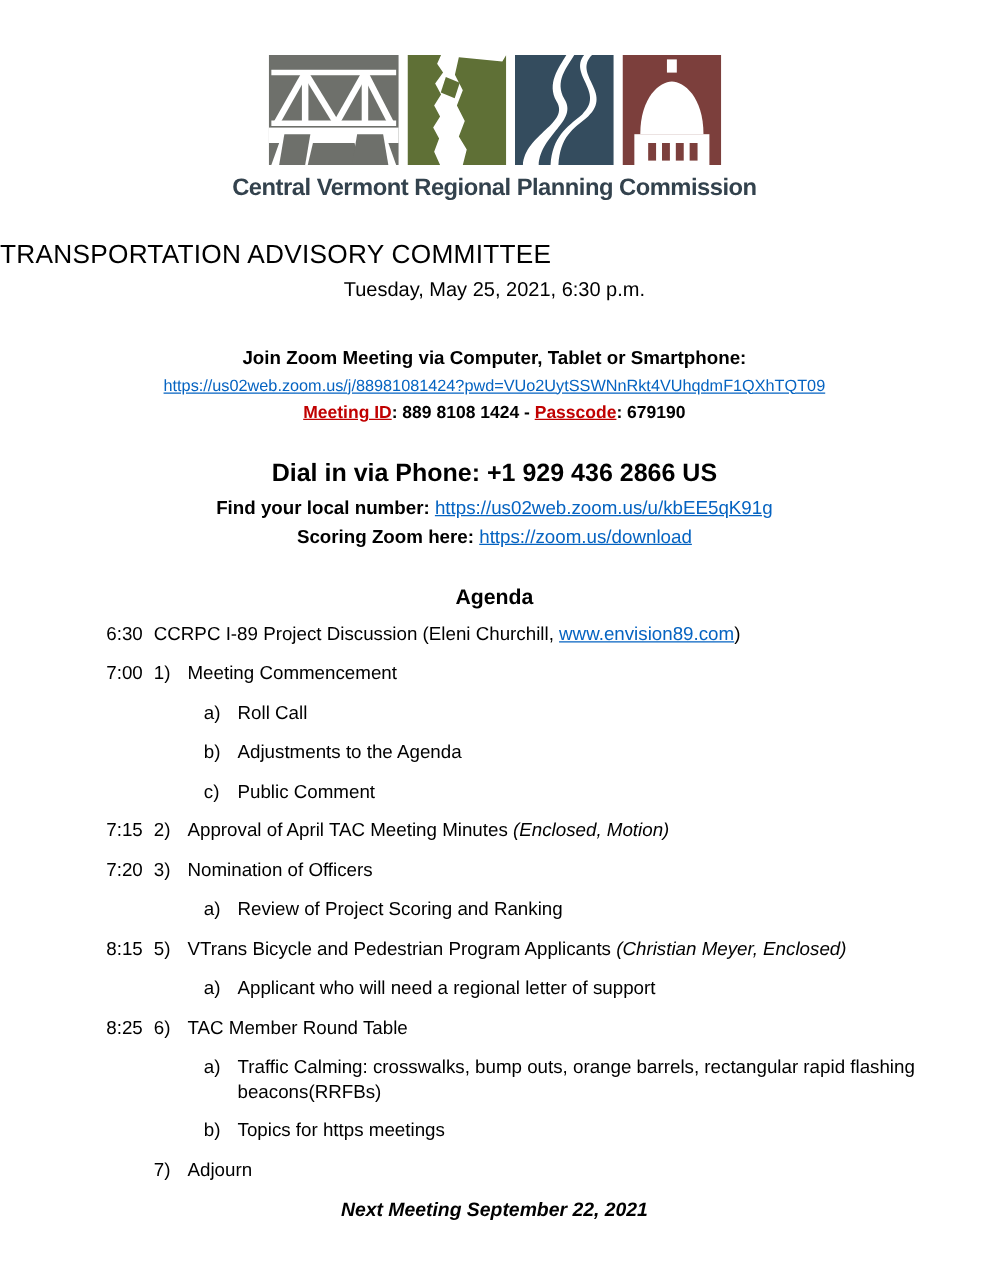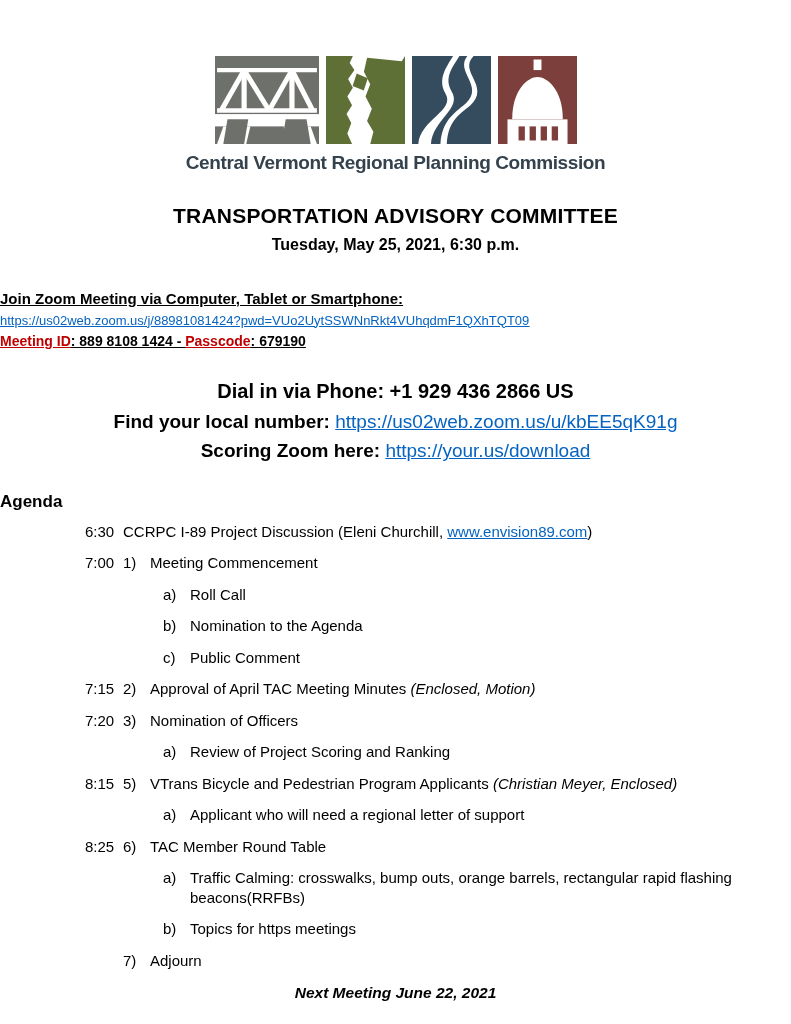--- a/index.html
+++ b/index.html
@@ -7,52 +7,52 @@
     --link-blue:#0563c1;
     --footer-gray:#595959;
     --caption-color:#33424d;
   }
   *{margin:0;padding:0;box-sizing:border-box;}
   html,body{background:#ffffff;}
   body{
     width:791px;height:1024px;margin:0 auto;position:relative;
     font-family:"Liberation Sans",sans-serif;color:#000;overflow:hidden;
   }
-  .page{padding-top:56px;}
+  .page{padding-top:44px;}
 
   
   .logo-wrap{text-align:center;}
   .logo-tiles{display:flex;gap:7px;justify-content:center;width:356px;height:88px;margin:0 auto;}
   .tile{height:88px;flex:none;}
   .tile svg{display:block;width:100%;height:100%;}
   .tile-bridge{width:104px;}
   .tile-vt,.tile-road,.tile-dome{width:79px;}
   .logo-caption{
     margin-top:8px;font-weight:bold;font-size:19px;letter-spacing:-0.4px;
     color:var(--caption-color);
   }
 
   
-  .doc-title{ text-align:center;margin-top:30px;font-size:21px;font-weight:bold;letter-spacing:0.2px;}
-  .doc-date{ text-align:center;margin-top:8px;font-size:16px;font-weight:bold;}
-
-  
-  .zoom-block{margin-top:34px;line-height:1.5;text-decoration:underline;}
+  .doc-title{ margin-top:30px;font-size:21px;font-weight:normal;letter-spacing:0.2px;}
+  .doc-date{ text-align:center;margin-top:8px;font-size:16px;font-weight:normal;}
+
+  
+  .zoom-block{text-align:center;margin-top:34px;line-height:1.5;}
   .join-heading{font-size:15px;font-weight:bold;}
   .join-url{font-size:13px;}
   .meeting-line{font-size:14px;font-weight:bold;margin-top:1px;}
   .red-label{color:var(--accent-red);text-decoration:underline;}
   a.link{color:var(--link-blue);text-decoration:underline;cursor:pointer;}
   .phone-block{text-align:center;margin-top:24px;line-height:1.55;}
   .dial-line{font-size:20px;font-weight:bold;}
-  .small-line{font-size:19px;font-weight:bold;}
+  .small-line{font-size:15px;font-weight:bold;}
   .small-line a{font-weight:normal;}
 
   
-  .agenda-heading{font-size:17px;font-weight:bold;margin-top:26px;margin-bottom:10px;}
+  .agenda-heading{text-align:center;font-size:17px;font-weight:bold;margin-top:26px;margin-bottom:10px;}
   .agenda-list{padding-left:85px;padding-right:45px;font-size:15px;}
   .arow{display:flex;margin-bottom:12px;line-height:1.3;justify-content:space-between;}
   .atime{width:38px;flex:none;}
   .amain{display:flex;flex:1;}
   .amain.lvl1{margin-left:40px;}
   .amark{width:27px;flex:none;}
   .atext{flex:1;}
   .it{font-style:italic;}
   .next-meeting{text-align:center;font-size:15.5px;font-weight:bold;font-style:italic;margin-top:14px;}
 
@@ -129,21 +129,21 @@
       <span class="red-label">Meeting ID</span><span>: 889 8108 1424 - </span><span class="red-label">Passcode</span><span>: 679190</span>
     </div>
   </div>
 
   <div class="phone-block">
     <div class="dial-line">Dial in via Phone: +1 929 436 2866 US</div>
     <div class="small-line">
       <span>Find your local number: </span><a class="link" href="#">https://us02web.zoom.us/u/kbEE5qK91g</a>
     </div>
     <div class="small-line">
-      <span>Scoring Zoom here: </span><a class="link" href="#">https://your.us/download</a>
+      <span>Scoring Zoom here: </span><a class="link" href="#">https://zoom.us/download</a>
     </div>
   </div>
 
   <div class="agenda-heading">Agenda</div>
   <div class="agenda-list">
       <div class="arow">
         <span class="atime">6:30</span>
         <div class="amain">
           <span class="atext"><span>CCRPC I-89 Project Discussion (Eleni Churchill, </span><a href="#" class="link">www.envision89.com</a><span>)</span></span>
         </div>
@@ -159,21 +159,21 @@
         <span class="atime"></span>
         <div class="amain lvl1">
           <span class="amark">a)</span>
           <span class="atext"><span>Roll Call</span></span>
         </div>
       </div>
       <div class="arow">
         <span class="atime"></span>
         <div class="amain lvl1">
           <span class="amark">b)</span>
-          <span class="atext"><span>Nomination to the Agenda</span></span>
+          <span class="atext"><span>Adjustments to the Agenda</span></span>
         </div>
       </div>
       <div class="arow">
         <span class="atime"></span>
         <div class="amain lvl1">
           <span class="amark">c)</span>
           <span class="atext"><span>Public Comment</span></span>
         </div>
       </div>
       <div class="arow">
@@ -233,17 +233,17 @@
         </div>
       </div>
       <div class="arow">
         <span class="atime"></span>
         <div class="amain">
           <span class="amark">7)</span>
           <span class="atext"><span>Adjourn</span></span>
         </div>
       </div>
     </div>
-  <div class="next-meeting">Next Meeting June 22, 2021</div>
+  <div class="next-meeting">Next Meeting September 22, 2021</div>
 
   <p class="access-note"></p>
 
 </div>
 
 </body></html>

